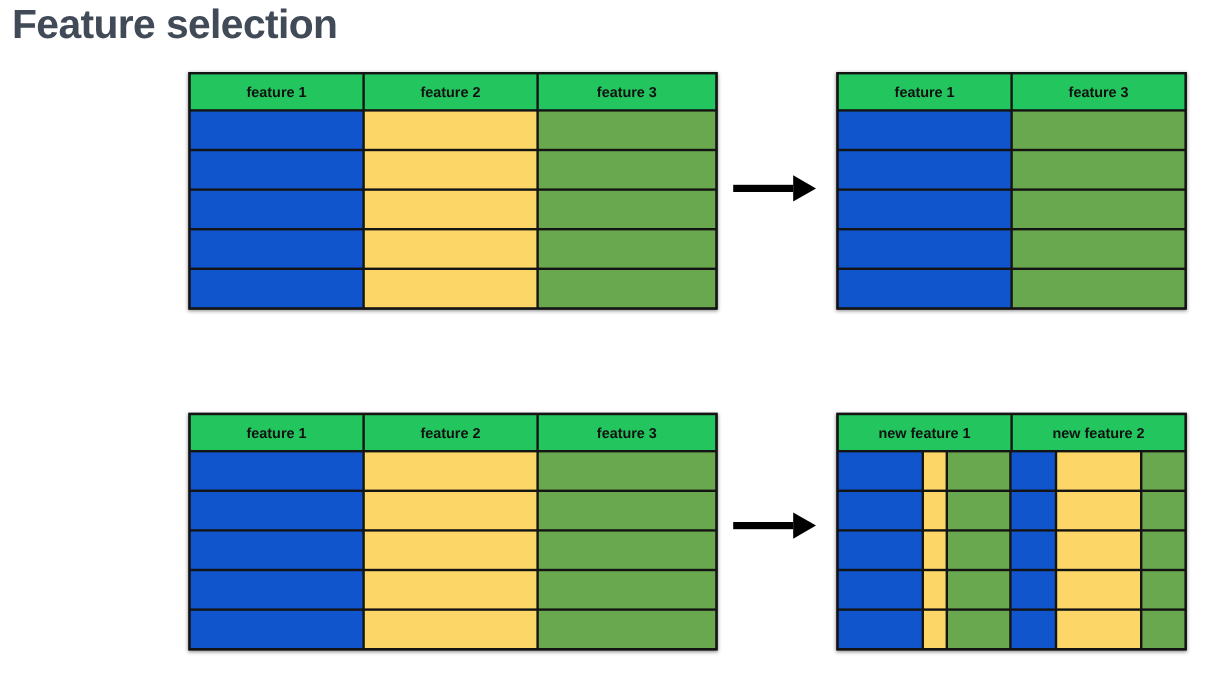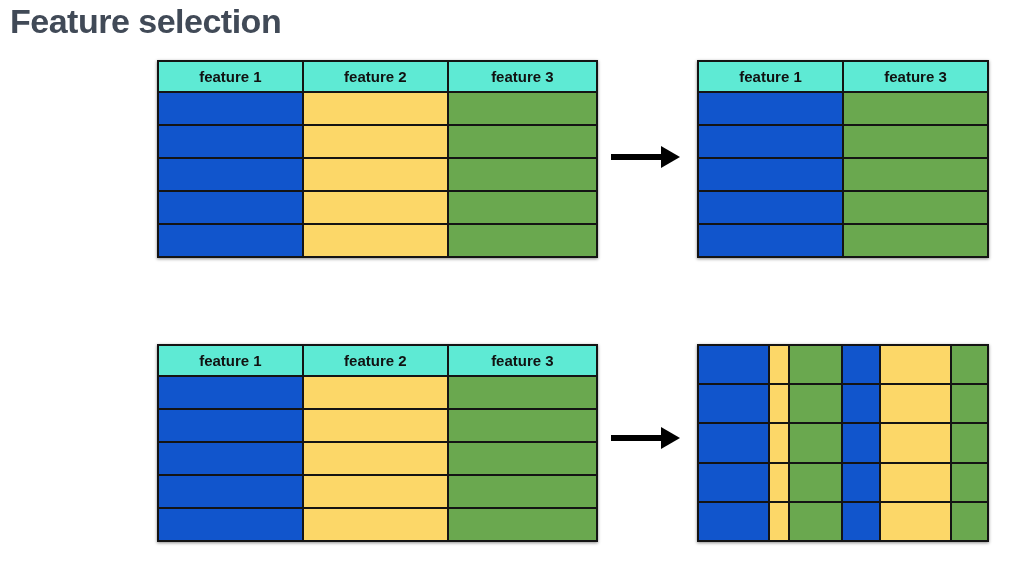--- a/index.html
+++ b/index.html
@@ -41,26 +41,26 @@
   #table-selection-after   { left: 697px; top: 60px;  width: 292px; height: 198px; }
   #table-extraction-before { left: 157px; top: 344px; width: 441px; height: 198px; }
   #table-extraction-after  { left: 697px; top: 344px; width: 292px; height: 198px; }
 
   .t-header-row {
     display: flex;
     gap: 2px;
     flex: 0 0 29px;
   }
   .t-header-cell {
-    background: #5eead4;
+    background: #22c55e;
     display: flex;
     align-items: center;
     justify-content: center;
     font-weight: 700;
-    font-size: 15px;
+    font-size: 12px;
     color: #111111;
     white-space: nowrap;
     overflow: hidden;
   }
   .t-row {
     display: flex;
     gap: 2px;
     flex: 1 1 0;
   }
   .t-cell { min-width: 0; }
@@ -190,20 +190,24 @@
         <div class="t-cell" style="flex: 0.34 1 0px; background: rgb(106, 168, 79);"></div>
       </div>
     </div>
 
   <div class="arrow" id="arrow-extraction">
     <div class="arrow-shaft"></div>
     <div class="arrow-head"></div>
   </div>
 
   <div class="dtable" id="table-extraction-after">
+      <div class="t-header-row">
+        <div class="t-header-cell" style="flex: 0.5 1 0px;">new feature 1</div>
+        <div class="t-header-cell" style="flex: 0.5 1 0px;">new feature 2</div>
+      </div>
       <div class="t-row">
         <div class="t-cell" style="flex: 0.25 1 0px; background: rgb(17, 85, 204);"></div>
         <div class="t-cell" style="flex: 0.066 1 0px; background: rgb(252, 215, 104);"></div>
         <div class="t-cell" style="flex: 0.184 1 0px; background: rgb(106, 168, 79);"></div>
         <div class="t-cell" style="flex: 0.132 1 0px; background: rgb(17, 85, 204);"></div>
         <div class="t-cell" style="flex: 0.25 1 0px; background: rgb(252, 215, 104);"></div>
         <div class="t-cell" style="flex: 0.128 1 0px; background: rgb(106, 168, 79);"></div>
       </div>
       <div class="t-row">
         <div class="t-cell" style="flex: 0.25 1 0px; background: rgb(17, 85, 204);"></div>

